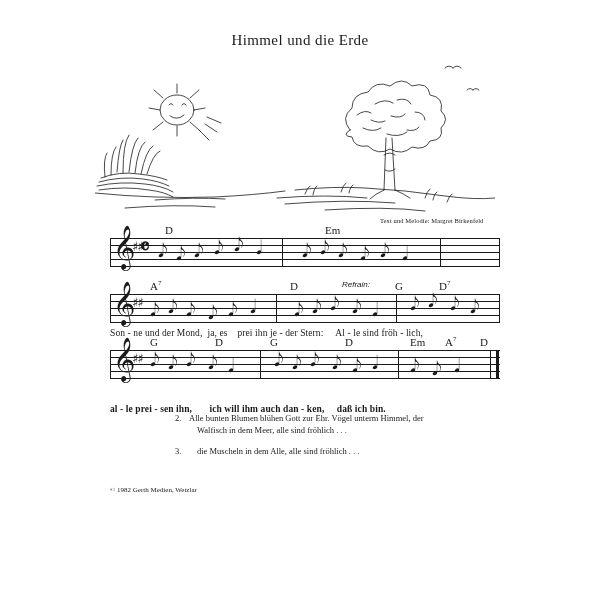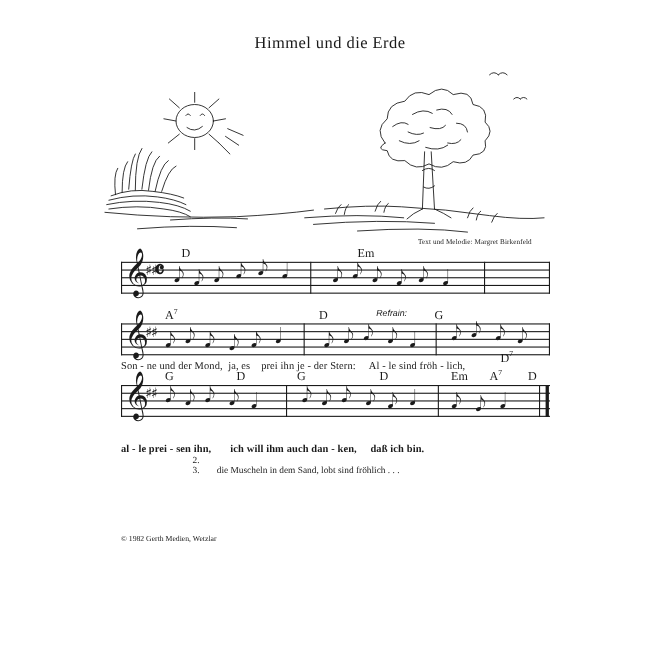--- a/index.html
+++ b/index.html
@@ -268,21 +268,21 @@
       <div class="barline" style="left:286px;"></div>
       <div class="note" style="left:300px; top:0px;">𝅘𝅥𝅮</div>
       <div class="note" style="left:318px; top:-3px;">𝅘𝅥𝅮</div>
       <div class="note" style="left:340px; top:0px;">𝅘𝅥𝅮</div>
       <div class="note" style="left:360px; top:3px;">𝅘𝅥𝅮</div>
       <div class="barline" style="left:389px;"></div>
       <div class="chord" style="left:40px; top:-15px;"><span>A</span><sup>7</sup></div>
       <div class="chord" style="left:180px; top:-15px;"><span>D</span><sup></sup></div>
       <div class="refrain-label" style="left:232px; top:-14px;">Refrain:</div>
       <div class="chord" style="left:285px; top:-15px;"><span>G</span><sup></sup></div>
-      <div class="chord" style="left:345px; top:-15px;margin-top:39px;"><span>D</span><sup>7</sup></div>
+      <div class="chord" style="left:329px; top:-15px;"><span>D</span><sup>7</sup></div>
     </div>
   </div>
   <div class="lyricline" style="top:328px;">Son - ne und der Mond,  ja, es    prei ihn je - der Stern:     Al - le sind fröh - lich,</div>
 
   <div class="stave-block" style="top:350px;">
     <div class="stave">
       <div class="line l0"></div>
       <div class="line l1"></div>
       <div class="line l2"></div>
       <div class="line l3"></div>
@@ -315,22 +315,24 @@
       <div class="chord" style="left:300px; top:-15px;"><span>Em</span><sup></sup></div>
       <div class="chord" style="left:335px; top:-15px;"><span>A</span><sup>7</sup></div>
       <div class="chord" style="left:370px; top:-15px;"><span>D</span><sup></sup></div>
     </div>
   </div>
   <div class="lyricline" style="top:404px;font-weight:bold;">al - le prei - sen ihn,       ich will ihm auch dan - ken,     daß ich bin.</div>
 
   <div class="verses">
     <div class="verse">
       <span class="num">2.</span>
+      <span>Alle bunten Blumen blühen Gott zur Ehr. Vögel unterm Himmel, der</span>
+      <span class="l2">Walfisch in dem Meer, alle sind fröhlich . . .</span>
     </div>
     <div class="verse">
       <span class="num">3.</span>
-      <span class="l2">die Muscheln in dem Sand, lobt sind fröhlich . . .</span>
+      <span class="l2">die Muscheln in dem Alle, alle sind fröhlich . . .</span>
     </div>
   </div>
 
   <div class="copyright">© 1982 Gerth Medien, Wetzlar</div>
 
 </div>
 
 </body></html>

